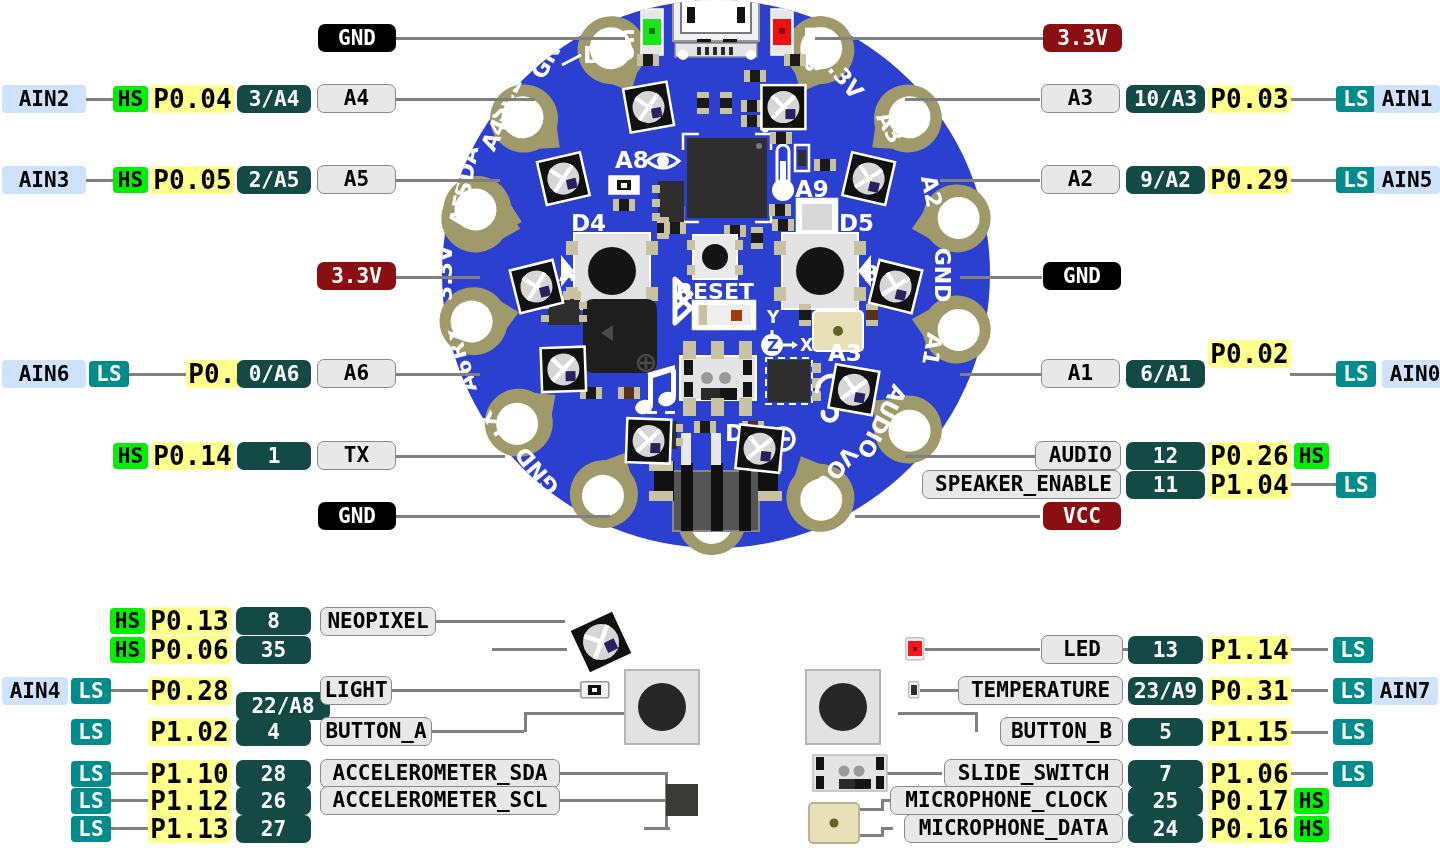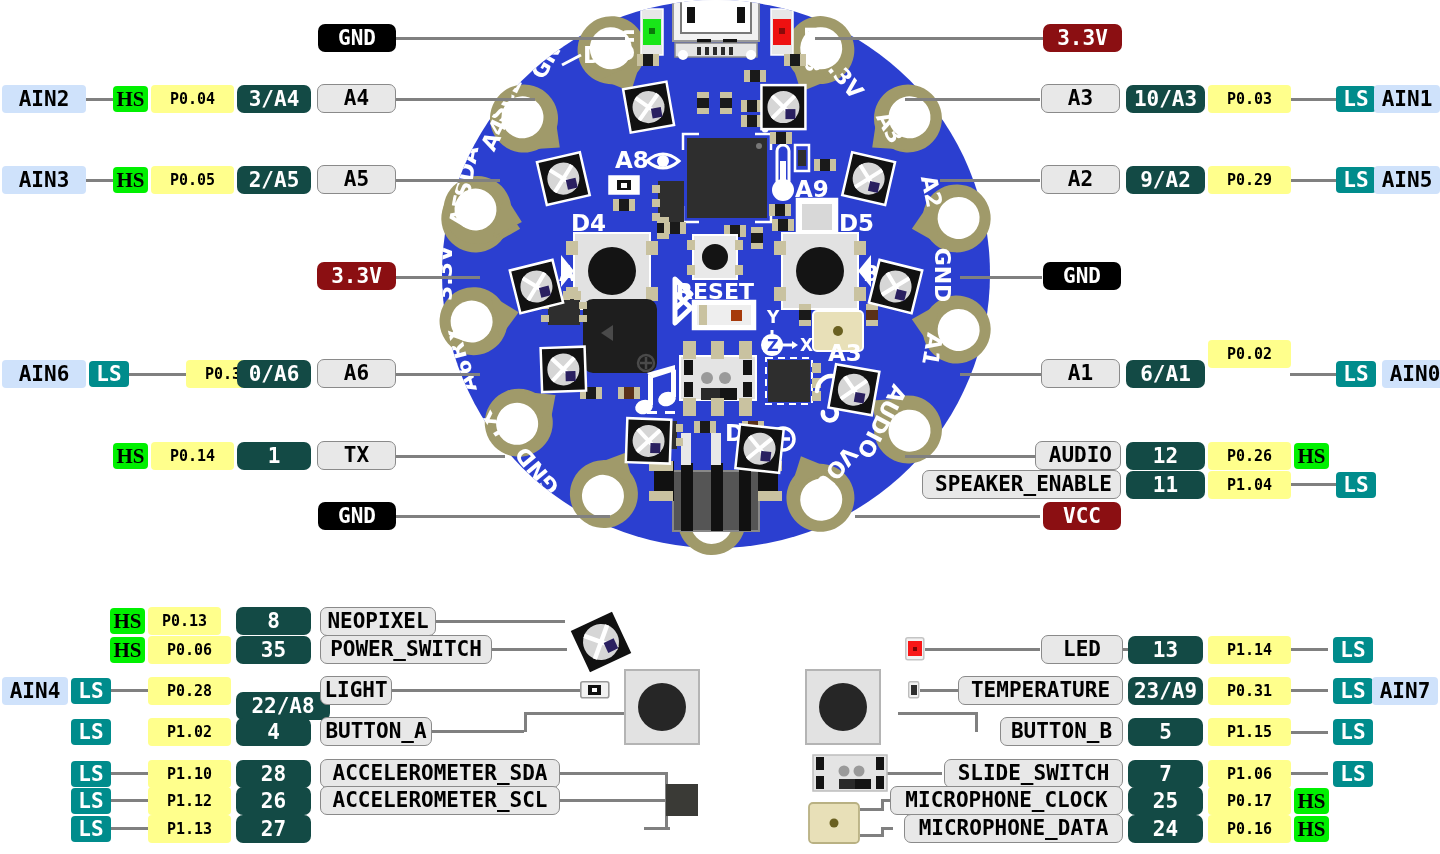--- a/index.html
+++ b/index.html
@@ -20,29 +20,29 @@
     white-space: nowrap;
     line-height: 1;
   }
   .b-ain {   
     background: #cfe2fb; color: #000;
     border-radius: 4px; font-size: 21px; height: 28px; padding: 0 14px;
     font-family: "DejaVu Sans Mono","Liberation Mono",monospace;
   }
   .b-hs {    
     background: #00f000; color: #000;
-    border-radius: 4px; font-size: 21px; height: 26px; padding: 0 4px; font-family: Liberation Serif, serif;
+    border-radius: 4px; font-size: 21px; height: 26px; padding: 0 4px;
   }
   .b-ls {    
     background: #008c8c; color: #fff;
     border-radius: 4px; font-size: 21px; height: 26px; padding: 0 20px;
   }
   .b-pin {   
     background: #ffff8c; color: #000;
-    border-radius: 4px; font-size: 15px; height: 28px; padding: 12px 4px;
+    border-radius: 4px; font-size: 26px; height: 28px; padding: 12px 4px;
   }
   .b-num {   
     background: #134a45; color: #fff;
     border-radius: 7px; font-size: 21px; height: 28px; padding: 0 6px;
   }
   .b-fn {    
     background: #e8e8e8; color: #000; border: 1.5px solid #8a8a8a;
     border-radius: 7px; font-size: 21px; height: 29px; padding: 0 6px;
   }
   .b-gnd {   
@@ -654,28 +654,27 @@
   <div class="badge b-hs" style="left:1294px; top:443px; width:35px;">HS</div>
 
   <div class="badge b-fn" style="left:922px; top:470px; width:199px; justify-content:flex-end; padding-right:8px;">SPEAKER_ENABLE</div>
   <div class="badge b-num" style="left:1126px; top:471px; width:79px;">11</div>
   <div class="badge b-pin" style="left:1208px; top:471px; width:83px;">P1.04</div>
   <div class="badge b-ls" style="left:1336px; top:472px; width:35px;">LS</div>
 
   <div class="badge b-pwr" style="left:1043px; top:502px; width:78px;">VCC</div>
 
   <div class="badge b-hs" style="left:110px; top:608px; width:35px;">HS</div>
-  <div class="badge b-pin" style="left:148px; top:607px; width:73px;">P0.13</div>
+  <div class="badge b-pin" style="left:148px; top:607px; width:83px;">P0.13</div>
   <div class="badge b-num" style="left:236px; top:607px; width:75px;">8</div>
   <div class="badge b-fn" style="left:320px; top:607px; width:116px;">NEOPIXEL</div>
 
   <div class="badge b-hs" style="left:110px; top:637px; width:35px;">HS</div>
   <div class="badge b-pin" style="left:148px; top:636px; width:83px;">P0.06</div>
   <div class="badge b-num" style="left:236px; top:636px; width:75px;">35</div>
-  <div class="badge b-fn" style="left:320px; top:635px; width:172px;">POWER_SWITCH</div>
 
   <div class="badge b-ain" style="left:2px;   top:677px; width:66px;">AIN4</div>
   <div class="badge b-ls" style="left:71px;  top:678px; width:35px;">LS</div>
   <div class="badge b-pin" style="left:148px; top:677px; width:83px;">P0.28</div>
   <div class="badge b-num" style="left:236px; top:692px; width:94px;">22/A8</div>
   <div class="badge b-fn" style="left:320px; top:676px; width:72px;">LIGHT</div>
 
   <div class="badge b-ls" style="left:71px;  top:719px; width:35px;">LS</div>
   <div class="badge b-pin" style="left:148px; top:718px; width:83px;">P1.02</div>
   <div class="badge b-num" style="left:236px; top:718px; width:75px;">4</div>

